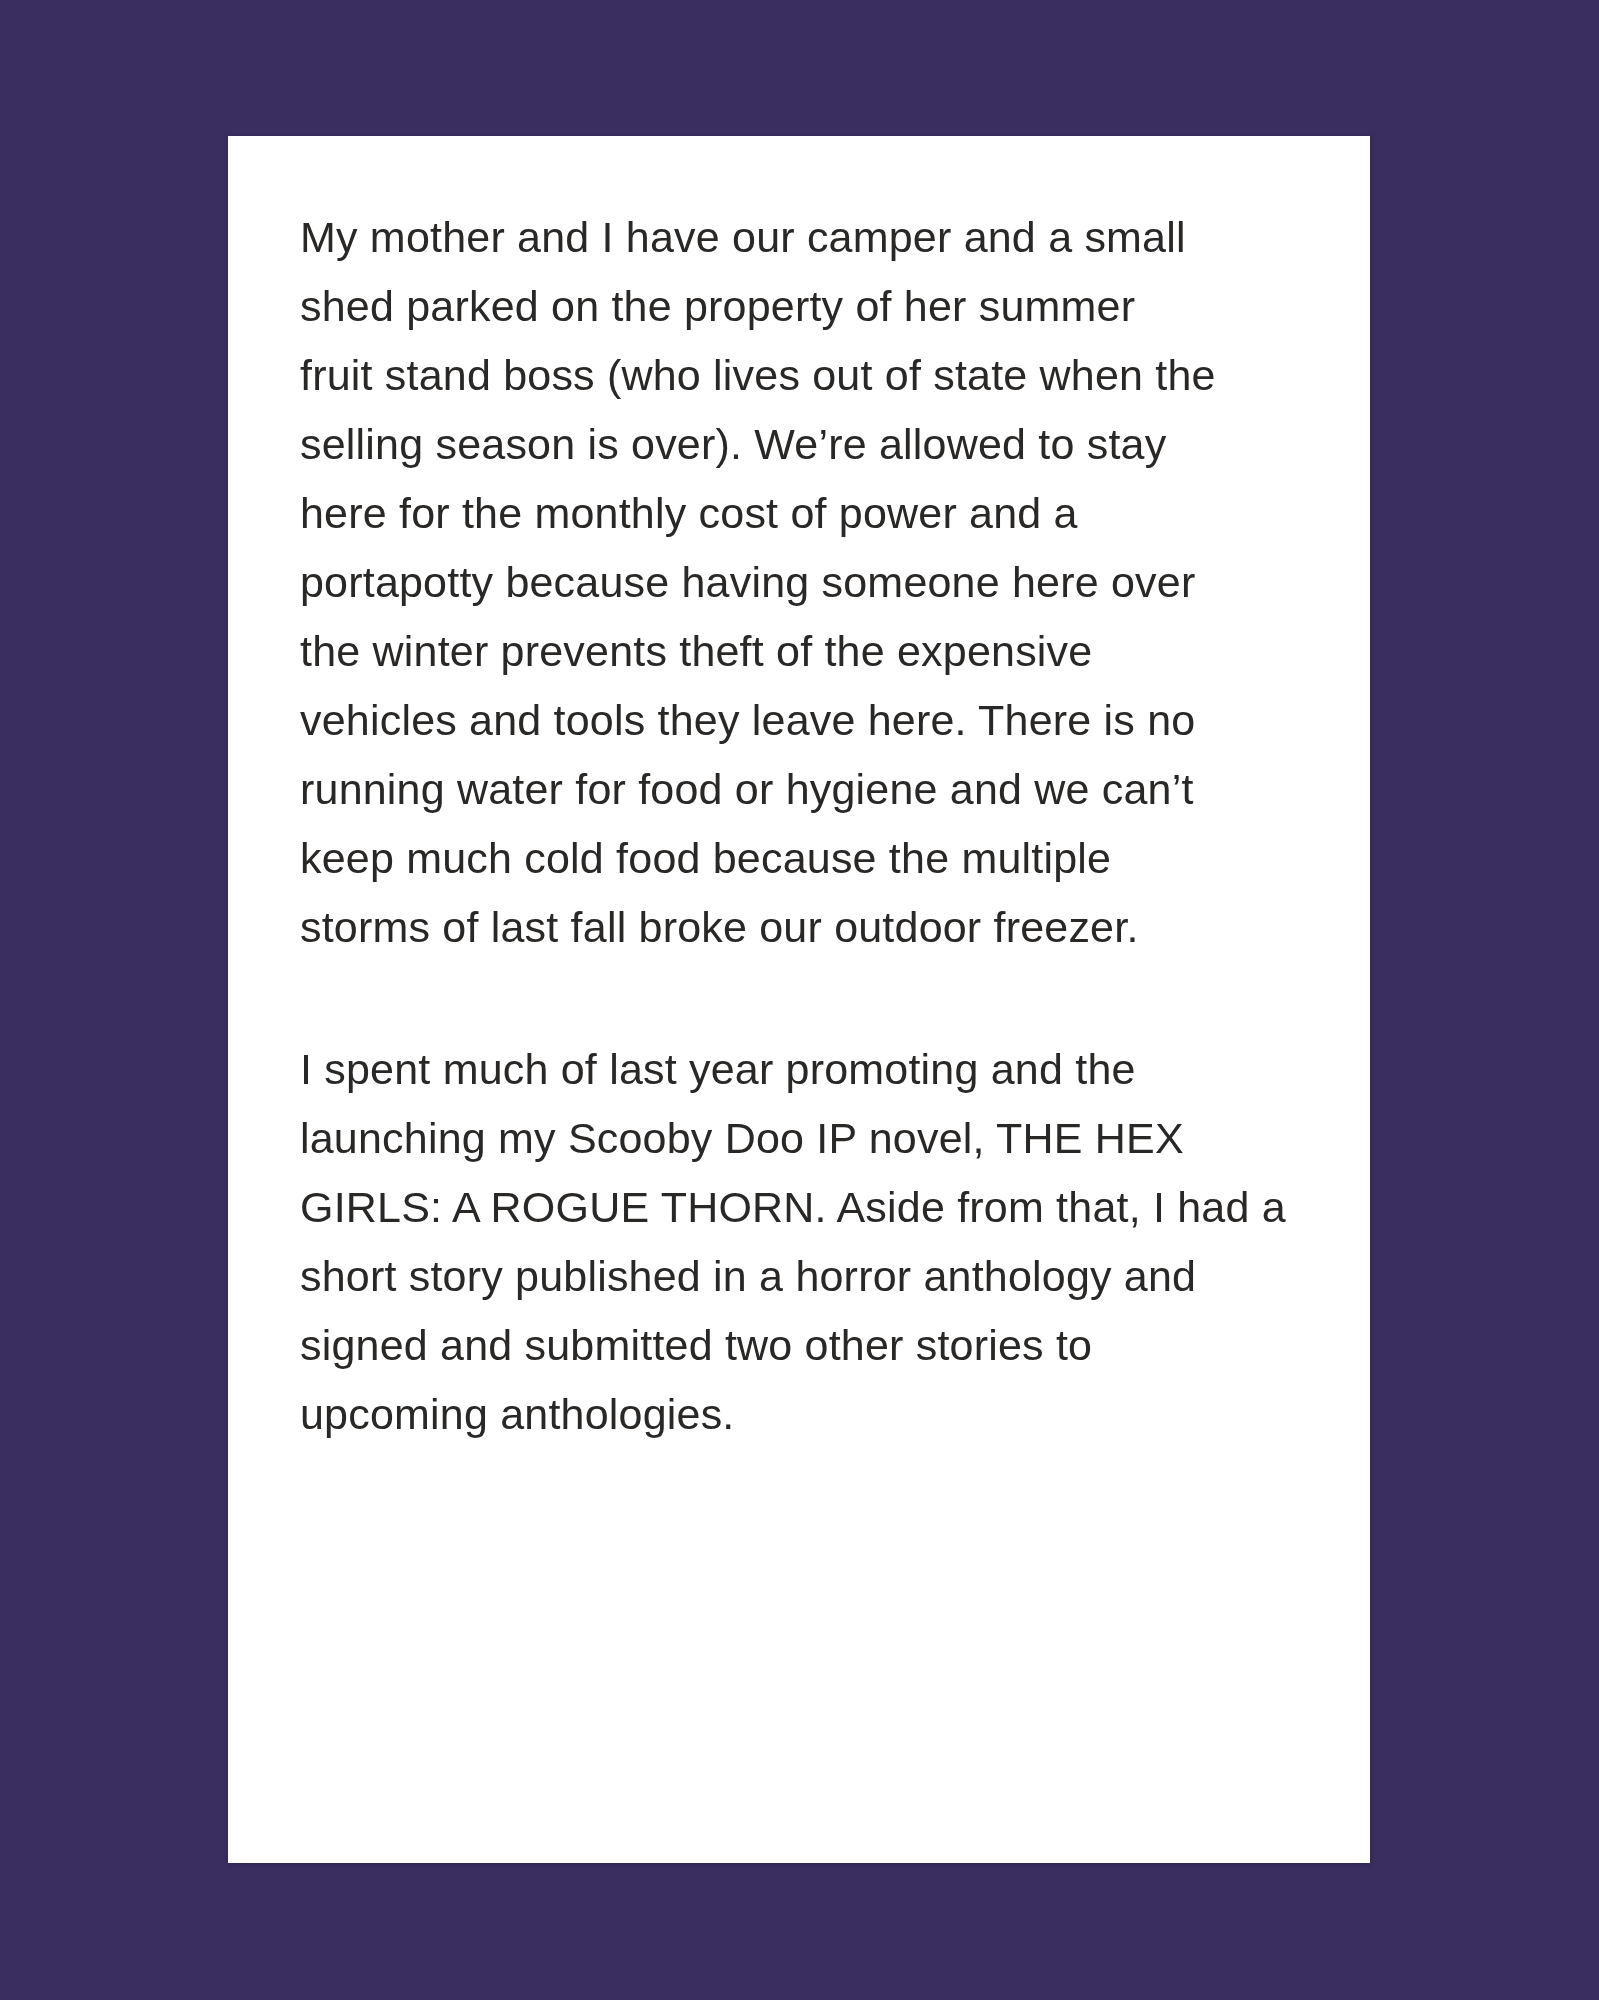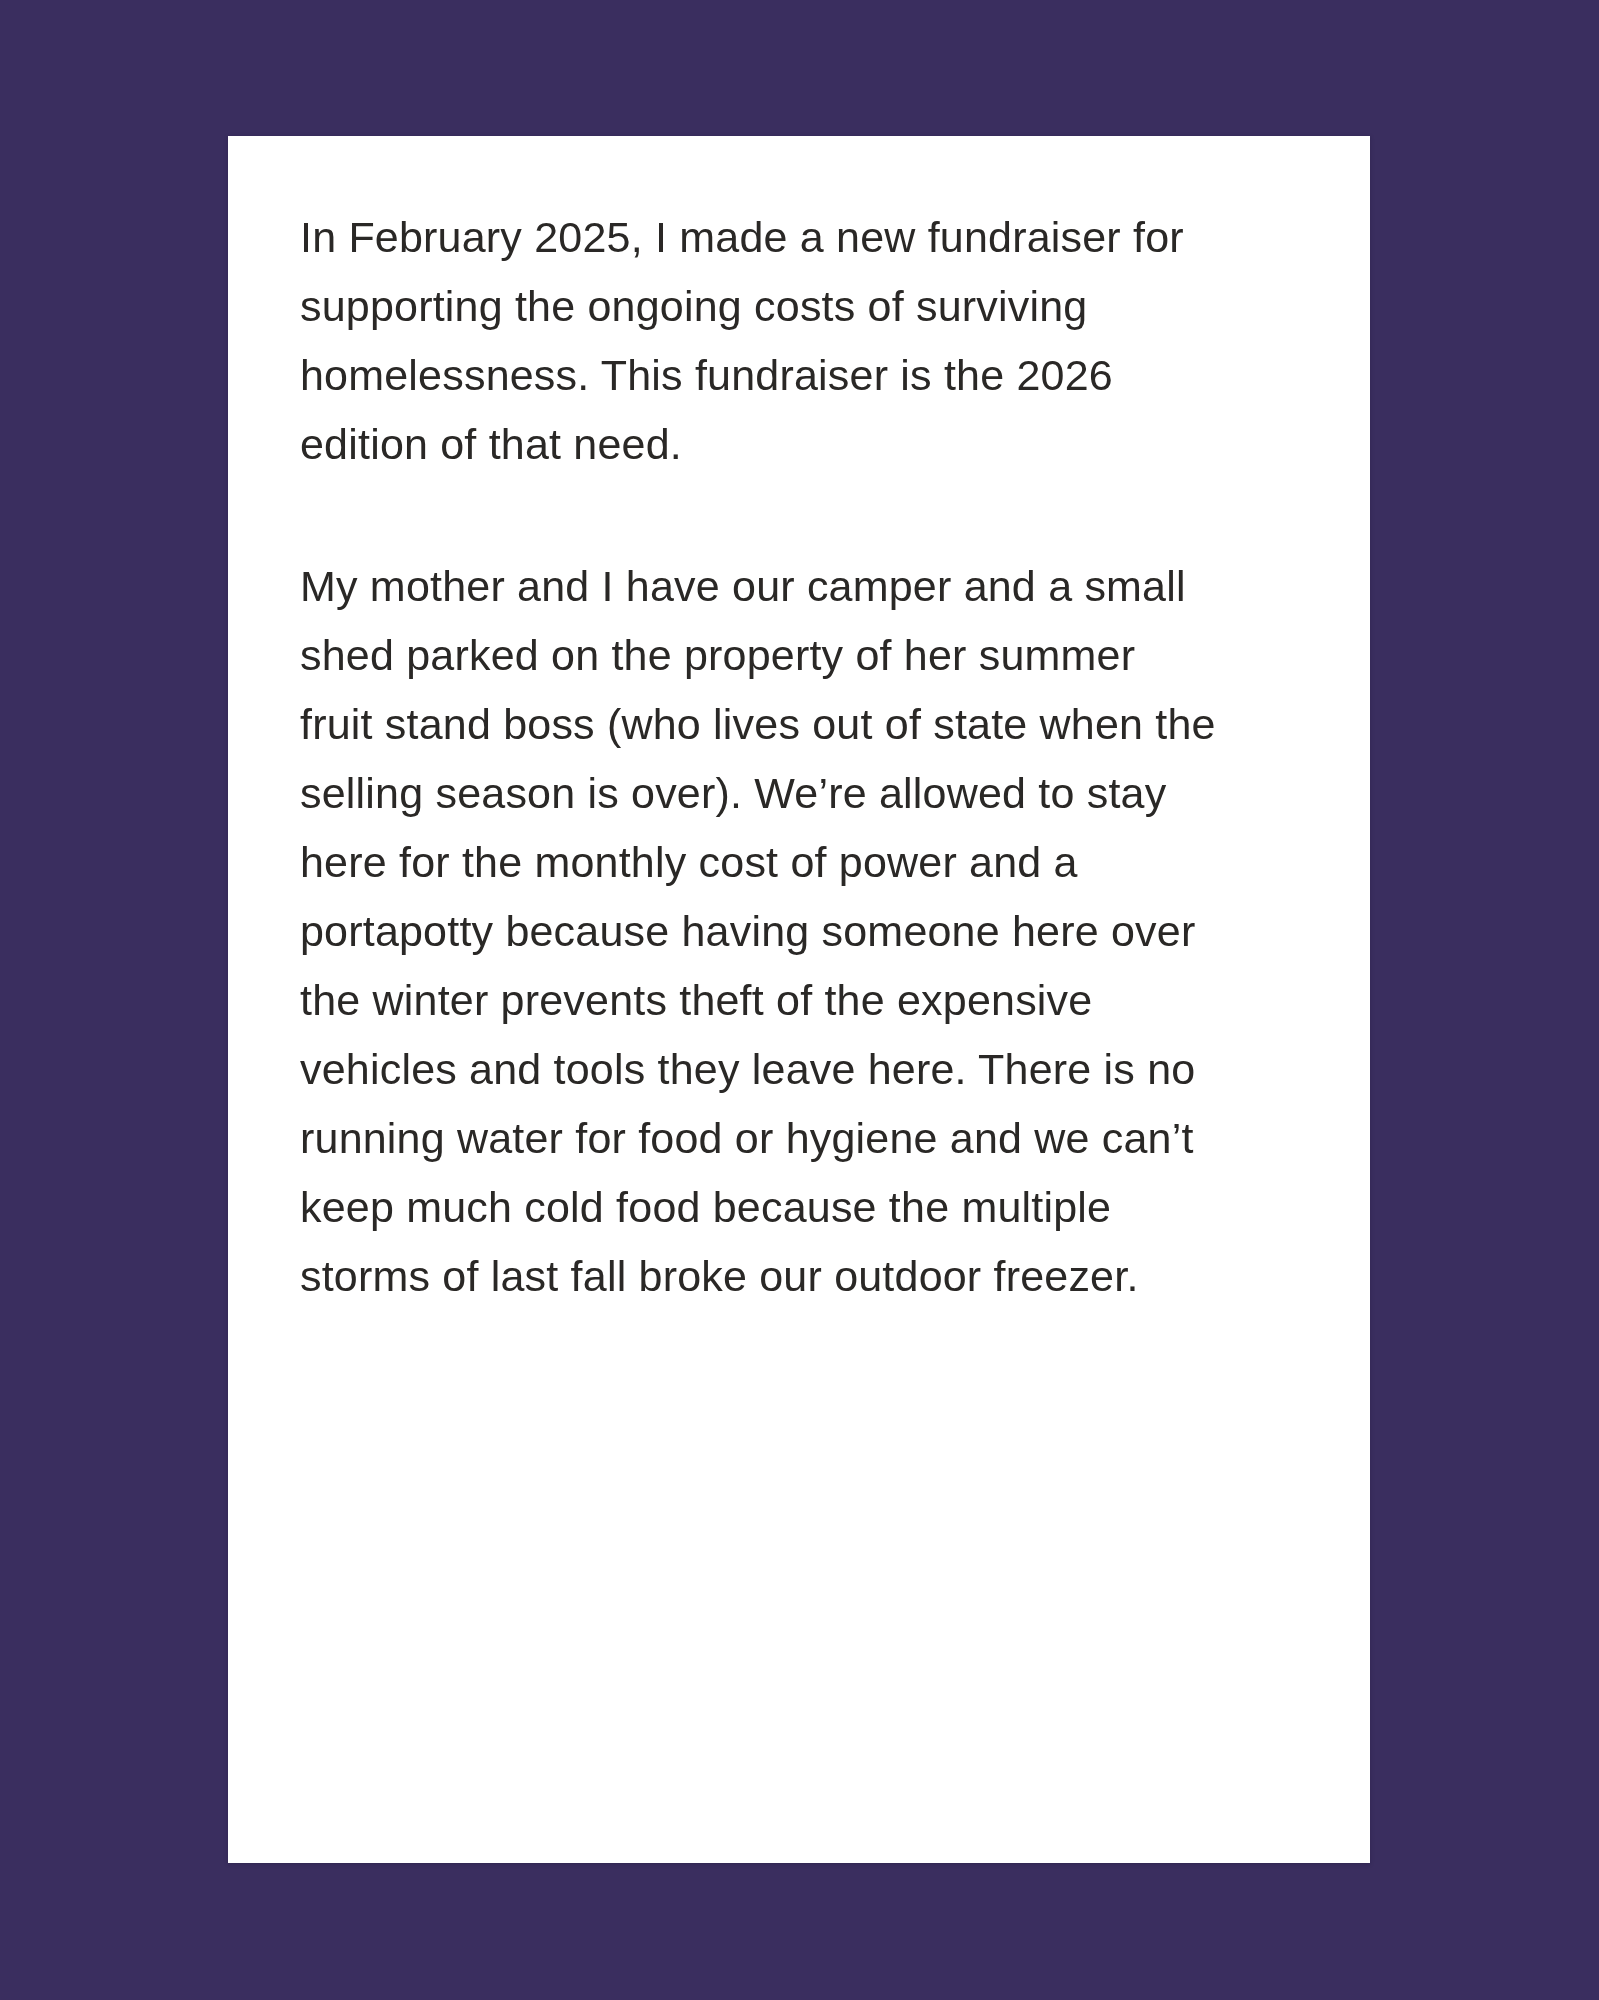--- a/index.html
+++ b/index.html
@@ -42,30 +42,32 @@
   .paragraph:last-child {
     margin-bottom: 0;
   }
 </style>
 </head>
 <body style="background: rgb(58, 46, 95);">
 
 <div class="page">
   <div class="card" style="background: rgb(255, 255, 255);">
     <div class="description" style="color: rgb(42, 40, 38);">
-        <p class="paragraph">In February 2025, I made a new fundraiser for
-supporting the ongoing costs of surviving
-homelessness. This fundraiser is the 2026
-edition of that need.</p>
         <p class="paragraph">My mother and I have our camper and a small
 shed parked on the property of her summer
 fruit stand boss (who lives out of state when the
 selling season is over). We’re allowed to stay
 here for the monthly cost of power and a
 portapotty because having someone here over
 the winter prevents theft of the expensive
 vehicles and tools they leave here. There is no
 running water for food or hygiene and we can’t
 keep much cold food because the multiple
 storms of last fall broke our outdoor freezer.</p>
+        <p class="paragraph">I spent much of last year promoting and the
+launching my Scooby Doo IP novel, THE HEX
+GIRLS: A ROGUE THORN. Aside from that, I had a
+short story published in a horror anthology and
+signed and submitted two other stories to
+upcoming anthologies.</p>
       </div>
   </div>
 </div>
 
 </body></html>

